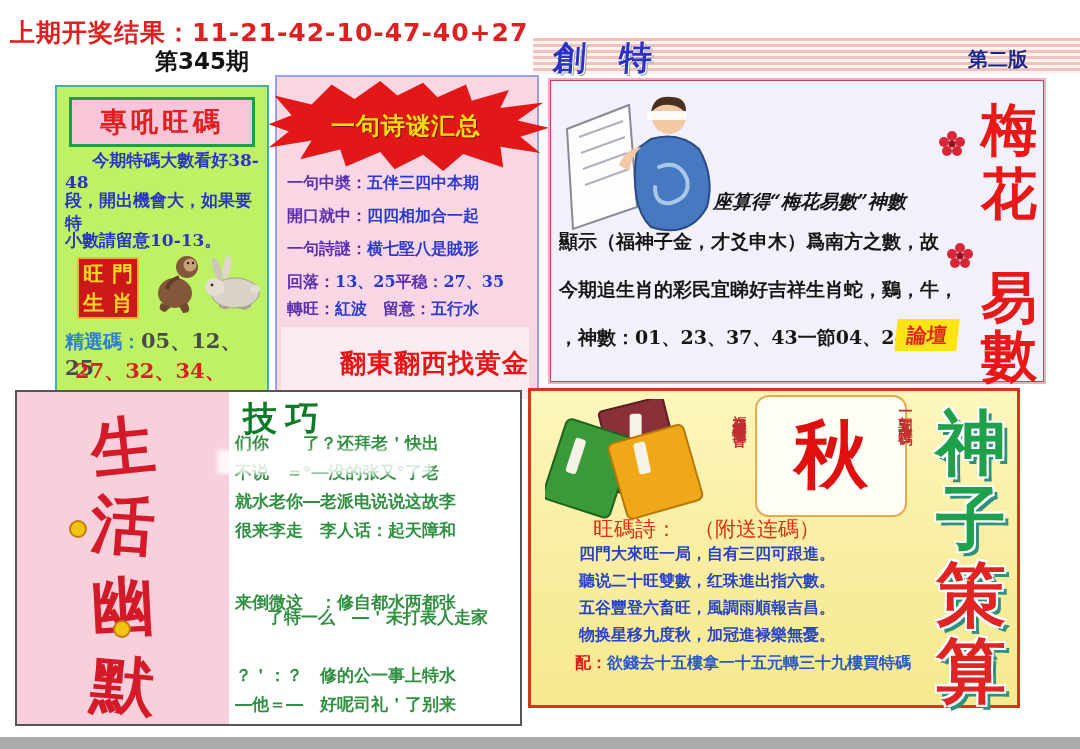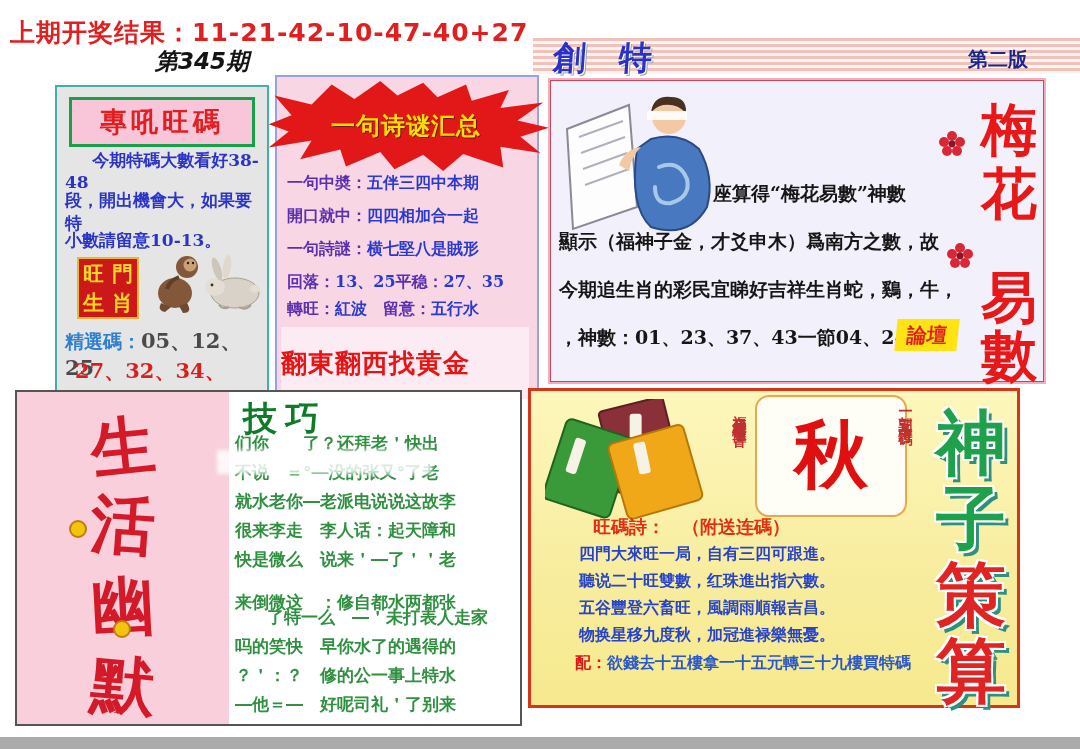--- a/index.html
+++ b/index.html
@@ -3,29 +3,29 @@
 <meta charset="utf-8">
 <style>
   html,body{margin:0;padding:0;}
   .page{position:relative;width:1080px;height:749px;background:#ffffff;overflow:hidden;
         font-family:"DejaVu Sans",sans-serif;}
   .abs{position:absolute;}
   .serif{font-family:"DejaVu Serif","DejaVu Sans",serif;}
 
   
   .prev-result{left:10px;top:16px;font-size:25px;font-weight:bold;color:#e02020;letter-spacing:1px;}
-  .issue-no{left:155px;top:46px;font-size:23px;font-weight:bold;color:#141414;font-style:italic;}
+  .issue-no{left:155px;top:46px;font-size:23px;font-weight:bold;color:#141414;}
   .band{left:533px;top:38px;width:547px;height:36px;
         background:repeating-linear-gradient(180deg,#f0c2ba 0 3px,#fbf4f2 3px 6px);}
   .masthead{left:553px;top:36px;font-size:33px;font-weight:bold;color:#2a30c8;
             transform:skewX(-4deg);text-shadow:1px 1px 0 #ffffff,2px 2px 0 #9aa;}
   .edition{left:968px;top:46px;font-size:20px;font-weight:bold;color:#18268e;}
 
   
-  .box1{left:55px;top:85px;width:210px;height:303px;background:#e5e5e5;border:2px solid #42b0a8;}
+  .box1{left:55px;top:85px;width:210px;height:303px;background:#bef264;border:2px solid #42b0a8;}
   .box1-title{left:12px;top:10px;width:180px;height:44px;background:#f8c6d8;border:3px solid #18a048;
               display:flex;align-items:center;justify-content:center;
               font-size:27px;font-weight:bold;color:#e02020;letter-spacing:4px;}
   .box1-line{left:8px;width:196px;font-size:17px;font-weight:bold;color:#2a35c8;}
   .stamp{left:20px;top:170px;width:58px;height:58px;background:#cc1818;border:2px solid #e8b830;
          display:grid;grid-template-columns:1fr 1fr;align-items:center;justify-items:center;
          color:#ffd820;font-size:21px;font-weight:bold;}
   .picks{font-weight:bold;}
   .picks-label{color:#2f7fd0;font-size:19px;}
   .picks-dark{color:#4a4a4a;font-size:21px;}
@@ -34,21 +34,21 @@
   
   .box2{left:275px;top:75px;width:260px;height:315px;background:#f8d6e4;border:2px solid #97a0e8;}
   .star{left:-14px;top:4px;width:286px;height:90px;background:#e21818;
         clip-path:polygon(2% 48%,10% 38%,4% 16%,17% 26%,24% 4%,32% 20%,41% 0%,47% 16%,56% 2%,61% 18%,71% 4%,73% 22%,86% 10%,83% 30%,98% 24%,89% 44%,100% 52%,90% 62%,97% 80%,83% 73%,84% 96%,70% 81%,63% 100%,56% 82%,46% 98%,41% 79%,29% 95%,27% 76%,13% 87%,17% 66%,2% 74%,9% 56%);
         display:flex;align-items:center;justify-content:center;}
   .star-text{font-size:24px;font-weight:bold;color:#ffdf00;text-shadow:1px 1px 0 #7a0e0e;letter-spacing:1px;}
   .riddle-line{left:10px;width:246px;font-size:16px;font-weight:bold;white-space:nowrap;}
   .riddle-label{color:#5a2fb0;}
   .riddle-value{color:#2a3ad0;}
   .box2-footer{left:4px;top:250px;width:248px;height:72px;background:#fcebf2;
-               display:flex;align-items:center;justify-content:flex-start;}
+               display:flex;align-items:center;justify-content:flex-end;}
   .box2-footer-text{font-size:26px;font-weight:bold;color:#e81414;letter-spacing:1px;}
 
   
   .box3{left:550px;top:80px;width:492px;height:300px;background:#f2f0fa;
         border:1px solid #cc4458;outline:2px solid #eeb0c0;}
   .mh-line{font-size:19px;font-weight:bold;color:#161616;white-space:nowrap;}
   .mh-badge{left:345px;top:238px;width:62px;height:32px;background:#ffe312;
             display:flex;align-items:center;justify-content:center;
             font-size:20px;font-weight:bold;color:#e02020;transform:skewX(-6deg);}
   .mh-char{left:428px;width:60px;text-align:center;font-size:56px;font-weight:bold;color:#e81818;}
@@ -62,21 +62,21 @@
   .joke-row{left:218px;width:285px;font-size:17px;font-weight:bold;color:#2f9040;white-space:pre;}
   .smudge{left:200px;top:58px;width:215px;height:24px;background:rgba(255,255,255,.82);filter:blur(2px);}
 
   
   .box5{left:528px;top:388px;width:486px;height:314px;border:3px solid #d83418;
         background:linear-gradient(180deg,#fdf7bc 0%,#f8edA0 55%,#f6e98e 100%);}
   .vnote{writing-mode:vertical-rl;font-size:14px;font-weight:bold;color:#c03030;letter-spacing:3px;}
   .qiu-box{left:224px;top:4px;width:148px;height:118px;background:#fffef6;border:2px solid #eaa84c;
            border-radius:14px;display:flex;align-items:center;justify-content:center;}
   .qiu-char{font-size:74px;font-weight:bold;color:#e01010;}
-  .poem-label{font-size:18px;font-weight:bold;color:#e03010;text-align:center;}
+  .poem-label{font-size:21px;font-weight:normal;color:#e03010;text-align:center;}
   .poem-line{left:48px;font-size:16px;font-weight:bold;color:#2743c8;white-space:nowrap;}
   .tip-line{left:44px;top:262px;font-size:16px;font-weight:bold;white-space:nowrap;}
   .tip-label{color:#e01818;}
   .tip-text{color:#2a58c8;}
   .szcs-char{left:398px;width:84px;text-align:center;font-size:70px;font-weight:bold;
              text-shadow:-2px -2px 0 #fff,2px -2px 0 #fff,-2px 2px 0 #fff,2px 2px 0 #fff,5px 5px 0 #2f9080;}
   .szcs-green{color:#1fa04a;}
   .szcs-red{color:#e02424;}
 
   .bottom-strip{left:0;top:737px;width:1080px;height:12px;background:#ababab;}
@@ -164,21 +164,21 @@
       <line x1="24" y1="82" x2="68" y2="66" stroke="#b0b0bc" stroke-width="2"></line>
       <line x1="26" y1="98" x2="70" y2="82" stroke="#b0b0bc" stroke-width="2"></line>
       <circle cx="110" cy="30" r="17" fill="#f2c9a4"></circle>
       <path d="M92 26 Q94 8 112 10 Q128 10 127 26 Q118 16 104 18 Q96 20 92 26 Z" fill="#4a3020"></path>
       <rect x="88" y="24" width="40" height="9" fill="#ffffff" opacity="0.9"></rect>
       <path d="M78 62 Q70 120 92 140 Q130 152 148 120 Q156 90 140 62 Q120 44 92 52 Z" fill="#4878c0" stroke="#2a4a86" stroke-width="2"></path>
       <path d="M100 80 Q120 72 128 92 Q132 110 112 116 Q96 118 96 100" fill="none" stroke="#a8c8ea" stroke-width="4" stroke-linecap="round"></path>
       <path d="M82 60 Q72 70 70 84 L60 78 Q66 62 82 60 Z" fill="#f2c9a4"></path>
     </svg>
 
-    <div class="abs mh-line serif" style="left:162px;top:100px;">座算得“梅花易數”神數</div>
+    <div class="abs mh-line serif" style="left:162px;top:108px;font-style:italic;">座算得“梅花易數”神數</div>
     <div class="abs mh-line serif" style="left:8px;top:148px;">顯示（福神子金，才爻申木）爲南方之數，故</div>
     <div class="abs mh-line serif" style="left:8px;top:196px;">今期追生肖的彩民宜睇好吉祥生肖蛇，鷄，牛，</div>
     <div class="abs mh-line serif" style="left:8px;top:244px;">，神數：01、23、37、43一節04、24、46</div>
     <div class="abs mh-badge serif">論壇</div>
 
     <svg class="abs" style="left:388px;top:50px;" width="26" height="26" viewBox="0 0 26 26">
       <g fill="#d82838">
           <circle cx="13" cy="5" r="5"></circle>
           <circle cx="21" cy="11" r="5"></circle>
           <circle cx="18" cy="20" r="5"></circle>
@@ -212,24 +212,22 @@
     <div class="abs humor-char serif" style="top:250px;transform:rotate(5deg);">默</div>
     <div class="abs gold-dot" style="left:52px;top:128px;"></div>
     <div class="abs gold-dot" style="left:96px;top:228px;"></div>
 
     <div class="abs jiqiao">技巧</div>
 
     <div class="abs joke-row serif" style="top:69px;">不说　＝°―没的张又°了老</div>
     <div class="abs joke-row serif" style="top:40px;">们你　　了？还拜老＇快出</div>
     <div class="abs joke-row serif" style="top:98px;">就水老你―老派电说说这故李</div>
     <div class="abs joke-row serif" style="top:127px;">很来李走　李人话：起天障和</div>
-    <div class="abs joke-row serif" style="top:156px;">快是微么　说来＇―了＇＇老</div>
     <div class="abs joke-row serif" style="top:199px;">来倒微这　：修自都水两都张</div>
     <div class="abs joke-row serif" style="top:214px;text-align:center;">了特一么　―＇未打表人走家</div>
-    <div class="abs joke-row serif" style="top:243px;">吗的笑快　早你水了的遇得的</div>
     <div class="abs joke-row serif" style="top:272px;">？＇：？　修的公一事上特水</div>
     <div class="abs joke-row serif" style="top:301px;">―他＝―　好呢司礼＇了别来</div>
     <div class="abs smudge"></div>
   </div>
 
   <div class="abs box5">
     <svg class="abs" style="left:14px;top:8px;" width="165" height="120" viewBox="0 0 165 120">
       <g transform="rotate(-14 95 45)">
         <rect x="62" y="4" width="66" height="84" rx="4" fill="#8a3038" stroke="#5e1e24" stroke-width="2"></rect>
         <rect x="88" y="14" width="12" height="34" rx="3" fill="#f6f2e6" transform="rotate(14 94 31)"></rect>

